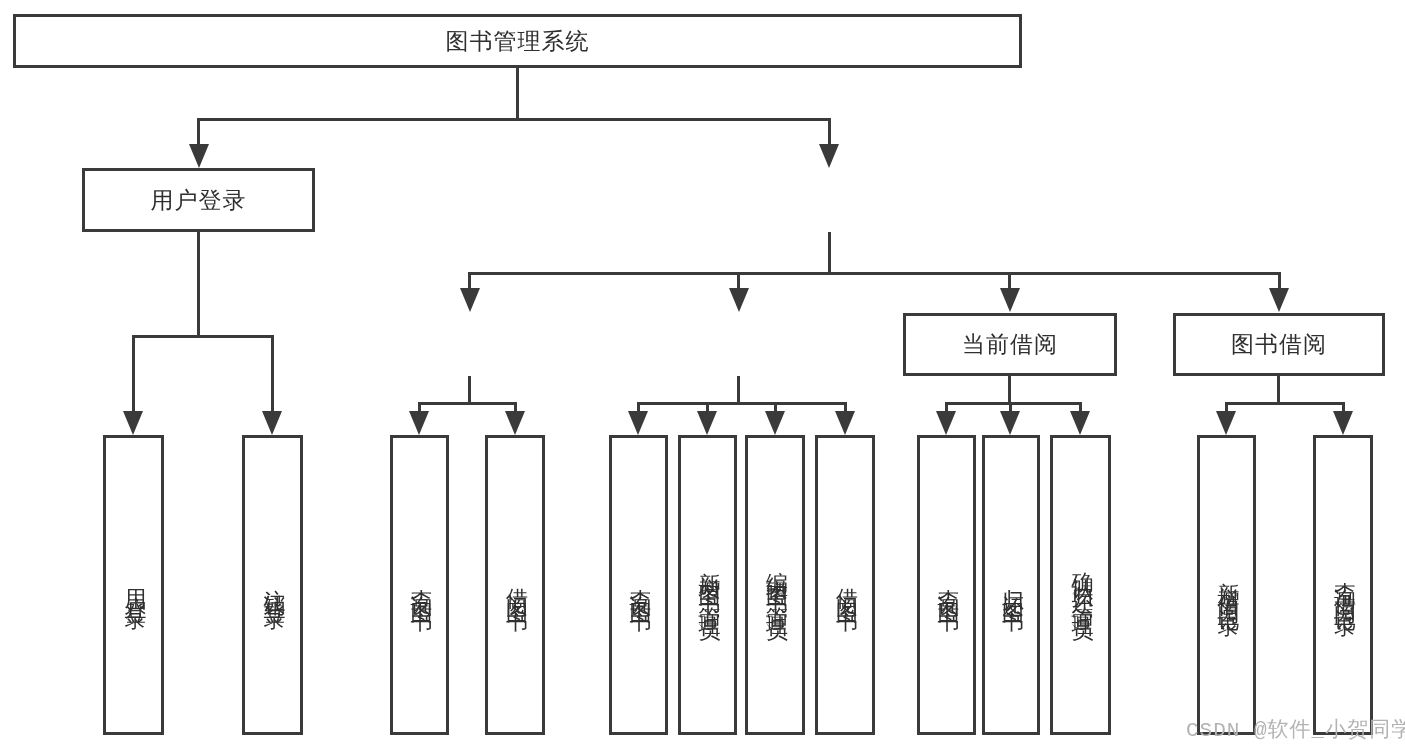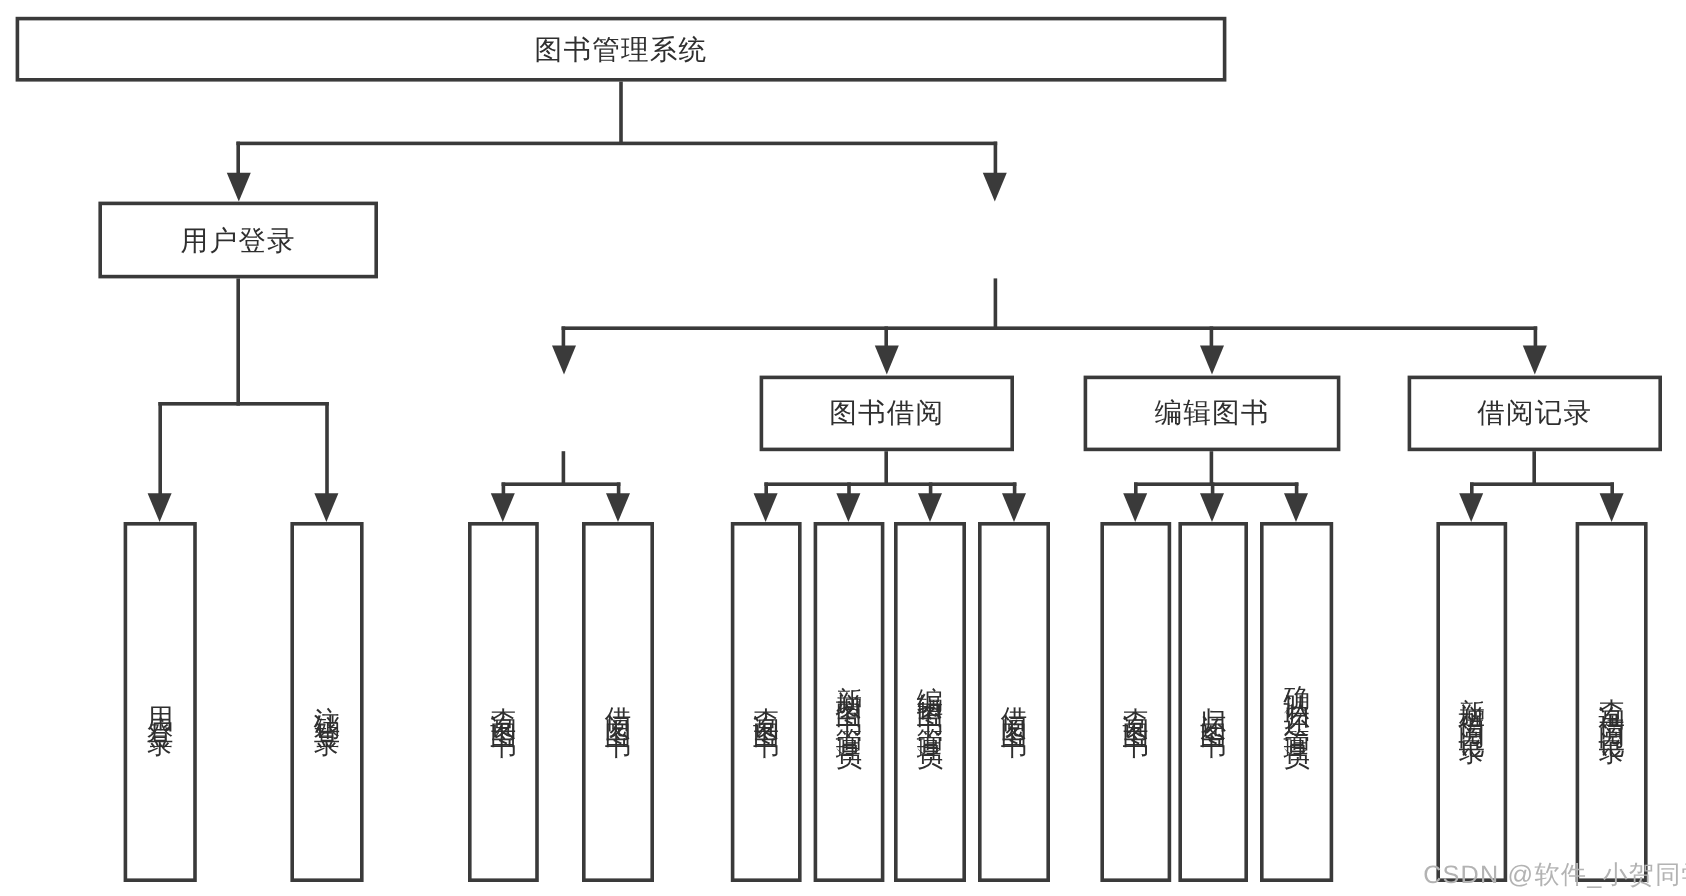--- a/index.html
+++ b/index.html
@@ -1,19 +1,19 @@
 <!DOCTYPE html>
 <html><head>
 <meta charset="utf-8">
 <style>
   * { margin:0; padding:0; box-sizing:border-box; }
   html,body { background:#fff; }
   .canvas {
     position:relative; width:1405px; height:747px; background:#ffffff;
-    font-family:Liberation Sans, sans-serif; color:#2f2f2f; overflow:hidden;
+    font-family:Liberation Mono, monospace; color:#2f2f2f; overflow:hidden;
   }
   .hbox {
     position:absolute; border:3px solid #3a3a3a; background:#fff;
     display:flex; align-items:center; justify-content:center;
     font-size:23px; letter-spacing:1px; white-space:nowrap;
   }
   .vbox {
     position:absolute; top:435px; height:300px;
     border:3px solid #3a3a3a; background:#fff;
     display:flex; align-items:center; justify-content:center;
@@ -64,28 +64,25 @@
   <div class="h" style="left:468px;top:272px;width:813px"></div>
   <div class="v" style="left:468px;top:272px;height:18px"></div>
   <div class="arr" style="left:460px;top:288px"></div>
   <div class="v" style="left:737px;top:272px;height:18px"></div>
   <div class="arr" style="left:729px;top:288px"></div>
   <div class="v" style="left:1008px;top:272px;height:18px"></div>
   <div class="arr" style="left:1000px;top:288px"></div>
   <div class="v" style="left:1278px;top:272px;height:18px"></div>
   <div class="arr" style="left:1269px;top:288px"></div>
 
-  <div class="hbox" style="left:633px;top:313px;width:212px;height:63px">
-    <span>图书借阅</span>
-  </div>
   <div class="hbox" style="left:903px;top:313px;width:214px;height:63px">
-    <span>编辑图书</span>
+    <span>当前借阅</span>
   </div>
   <div class="hbox" style="left:1173px;top:313px;width:212px;height:63px">
-    <span>借阅记录</span>
+    <span>图书借阅</span>
   </div>
 
   <div class="v" style="left:468px;top:376px;height:29px"></div>
   <div class="h" style="left:418px;top:402px;width:99px"></div>
   <div class="v" style="left:418px;top:402px;height:11px"></div>
   <div class="arr" style="left:409px;top:411px"></div>
   <div class="v" style="left:514px;top:402px;height:11px"></div>
   <div class="arr" style="left:505px;top:411px"></div>
 
   <div class="v" style="left:737px;top:376px;height:29px"></div>

